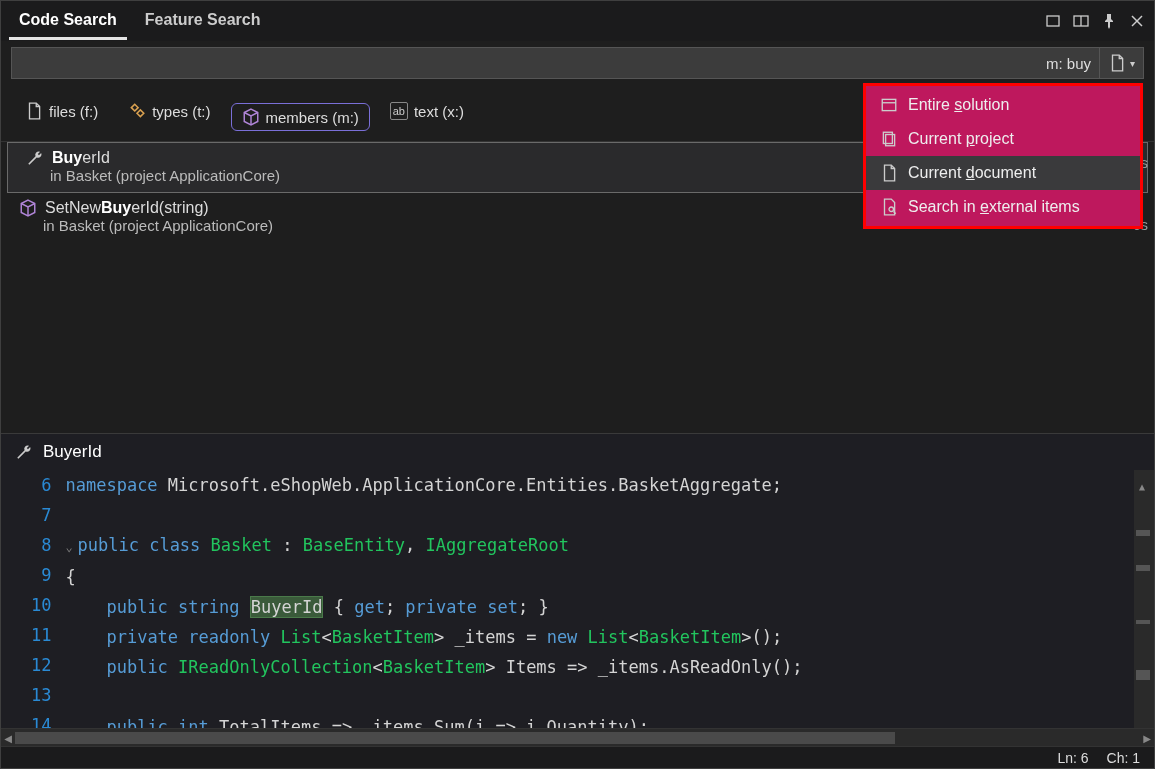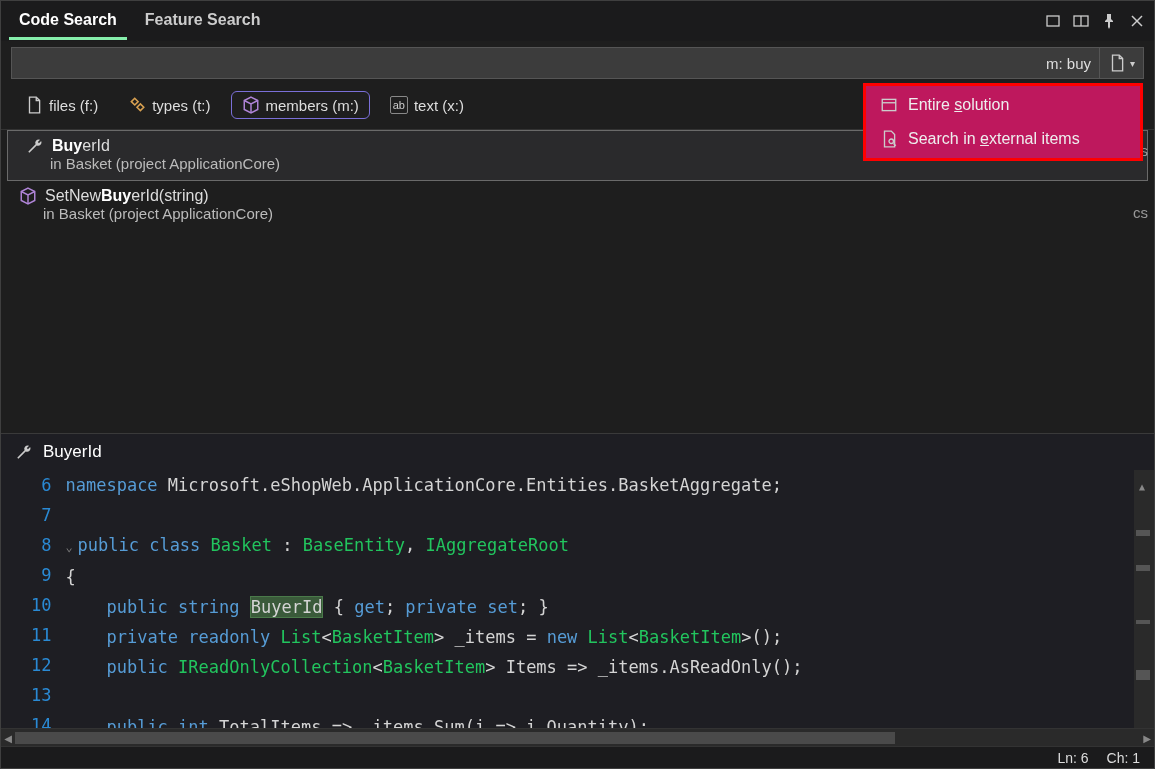--- a/index.html
+++ b/index.html
@@ -23,21 +23,21 @@
     height: 40px;
   }
   .tabs { display: flex; gap: 8px; }
   .tab {
     padding: 8px 10px;
     font-size: 16px;
     font-weight: 600;
     color: #ffffff;
     cursor: pointer;
   }
-  .tab.active { border-bottom: 3px solid #86efac; }
+  .tab.active { border-bottom: 3px solid #e5e5e5; }
   .tab.inactive { color: #cccccc; font-weight: 600; }
   .window-controls { display: flex; gap: 10px; align-items: center; }
   .window-controls svg, .window-controls .glyph { width: 16px; height: 16px; color: #cccccc; }
   .search-row {
     display: flex;
     align-items: center;
     margin: 6px 10px 6px 10px;
     background: #3c3c3c;
     border: 1px solid #555;
     height: 32px;
@@ -68,20 +68,21 @@
     gap: 6px;
     padding: 4px 10px;
     border-radius: 4px;
     cursor: pointer;
     font-size: 15px;
     color: #ddd;
   }
   .filter.selected {
     border: 1.5px solid #7a6fd8;
     border-radius: 6px;
+    margin-top: 12px;
   }
   .results {
     border-top: 1px solid #333;
   }
   .result {
     padding: 6px 18px 8px 18px;
   }
   .result.selected {
     border: 1px solid #6a6a6a;
     background: #2a2a2c;
@@ -286,20 +287,38 @@
 
 <div class="dropdown">
   <div class="dropdown-item">
     <span class="icon-box">
         <svg viewBox="0 0 16 16" fill="none" stroke="#ccc" stroke-width="1.2">
           <rect x="2" y="3" width="12" height="10"></rect>
           <line x1="2" y1="6" x2="14" y2="6"></line>
         </svg>
       </span>
     <span><span>Entire </span><span class="ul">s</span><span>olution</span></span>
+  </div>
+  <div class="dropdown-item">
+    <span class="icon-box">
+        <svg viewBox="0 0 16 16" fill="none" stroke="#ccc" stroke-width="1.2">
+          <rect x="3" y="2" width="8" height="10"></rect>
+          <rect x="5" y="4" width="8" height="10"></rect>
+        </svg>
+      </span>
+    <span><span>Current </span><span class="ul">p</span><span>roject</span></span>
+  </div>
+  <div class="dropdown-item highlight">
+    <span class="icon-box">
+        <svg viewBox="0 0 16 16" fill="none" stroke="#ccc" stroke-width="1.2">
+          <path d="M4 1h6l3 3v11H4z"></path>
+          <path d="M10 1v3h3"></path>
+        </svg>
+      </span>
+    <span><span>Current </span><span class="ul">d</span><span>ocument</span></span>
   </div>
   <div class="dropdown-item">
     <span class="icon-box">
         <svg viewBox="0 0 16 16" fill="none" stroke="#ccc" stroke-width="1.2">
           <path d="M4 1h6l3 3v11H4z"></path>
           <circle cx="10" cy="10" r="2"></circle>
           <line x1="12" y1="12" x2="14" y2="14"></line>
         </svg>
       </span>
     <span><span>Search in </span><span class="ul">e</span><span>xternal items</span></span>

